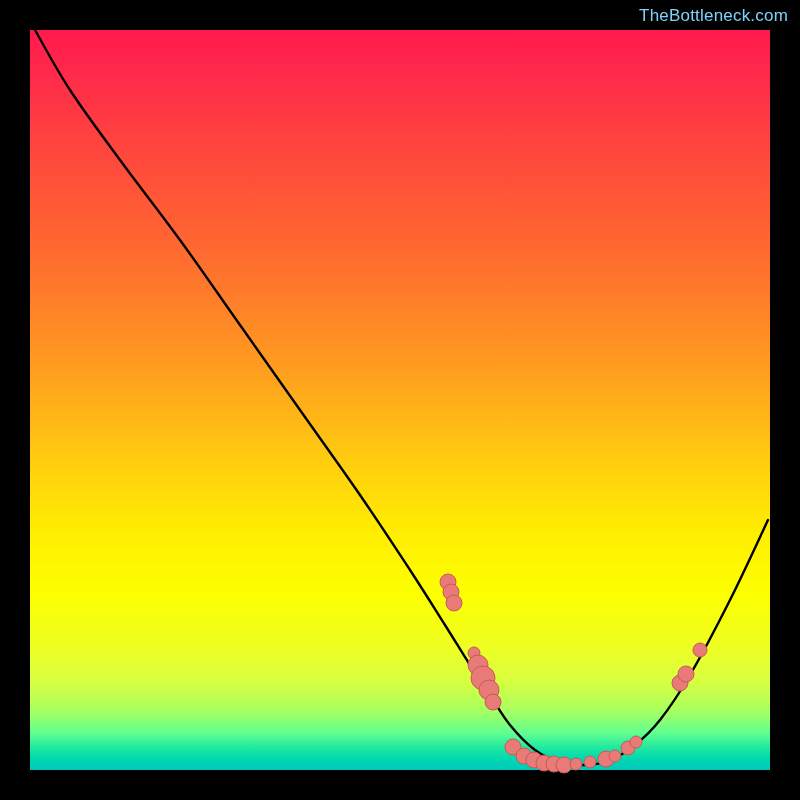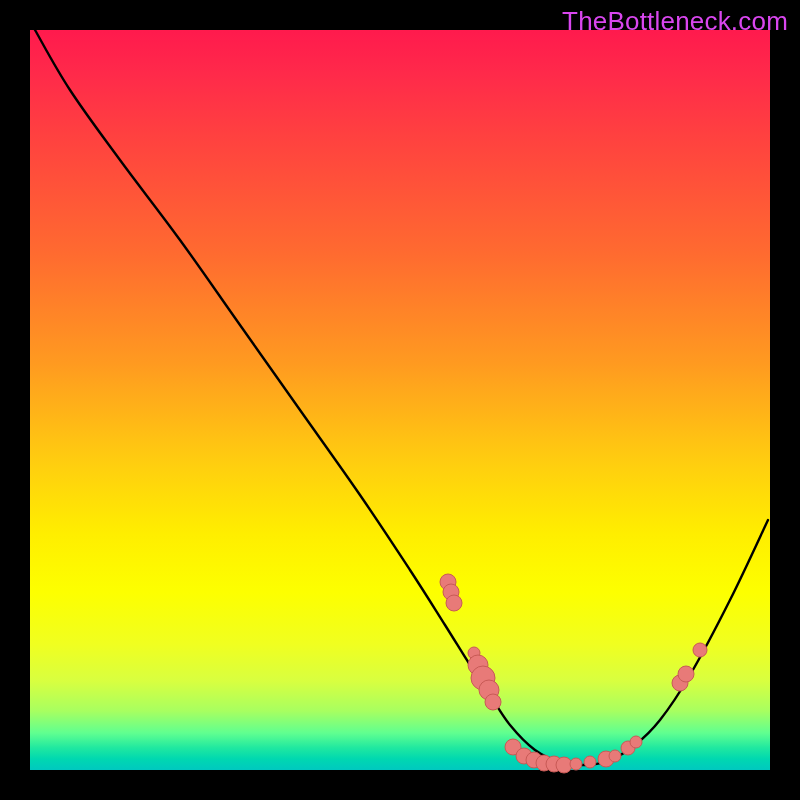--- a/index.html
+++ b/index.html
@@ -31,22 +31,22 @@
       #a8ff60 92%,
       #60ff90 95%,
       #20e8a0 97%,
       #00d8b0 98.5%,
       #00c8c0 100%);
   }
   .watermark {
     position: absolute;
     top: 6px;
     right: 12px;
-    color: #d946ef;
-    font-size: 26px;
+    color: #7dd3fc;
+    font-size: 17px;
     font-weight: 500;
     letter-spacing: 0.2px;
     user-select: none;
   }
   svg.plot {
     position: absolute;
     left: 30px;
     top: 30px;
     width: 740px;
     height: 740px;

